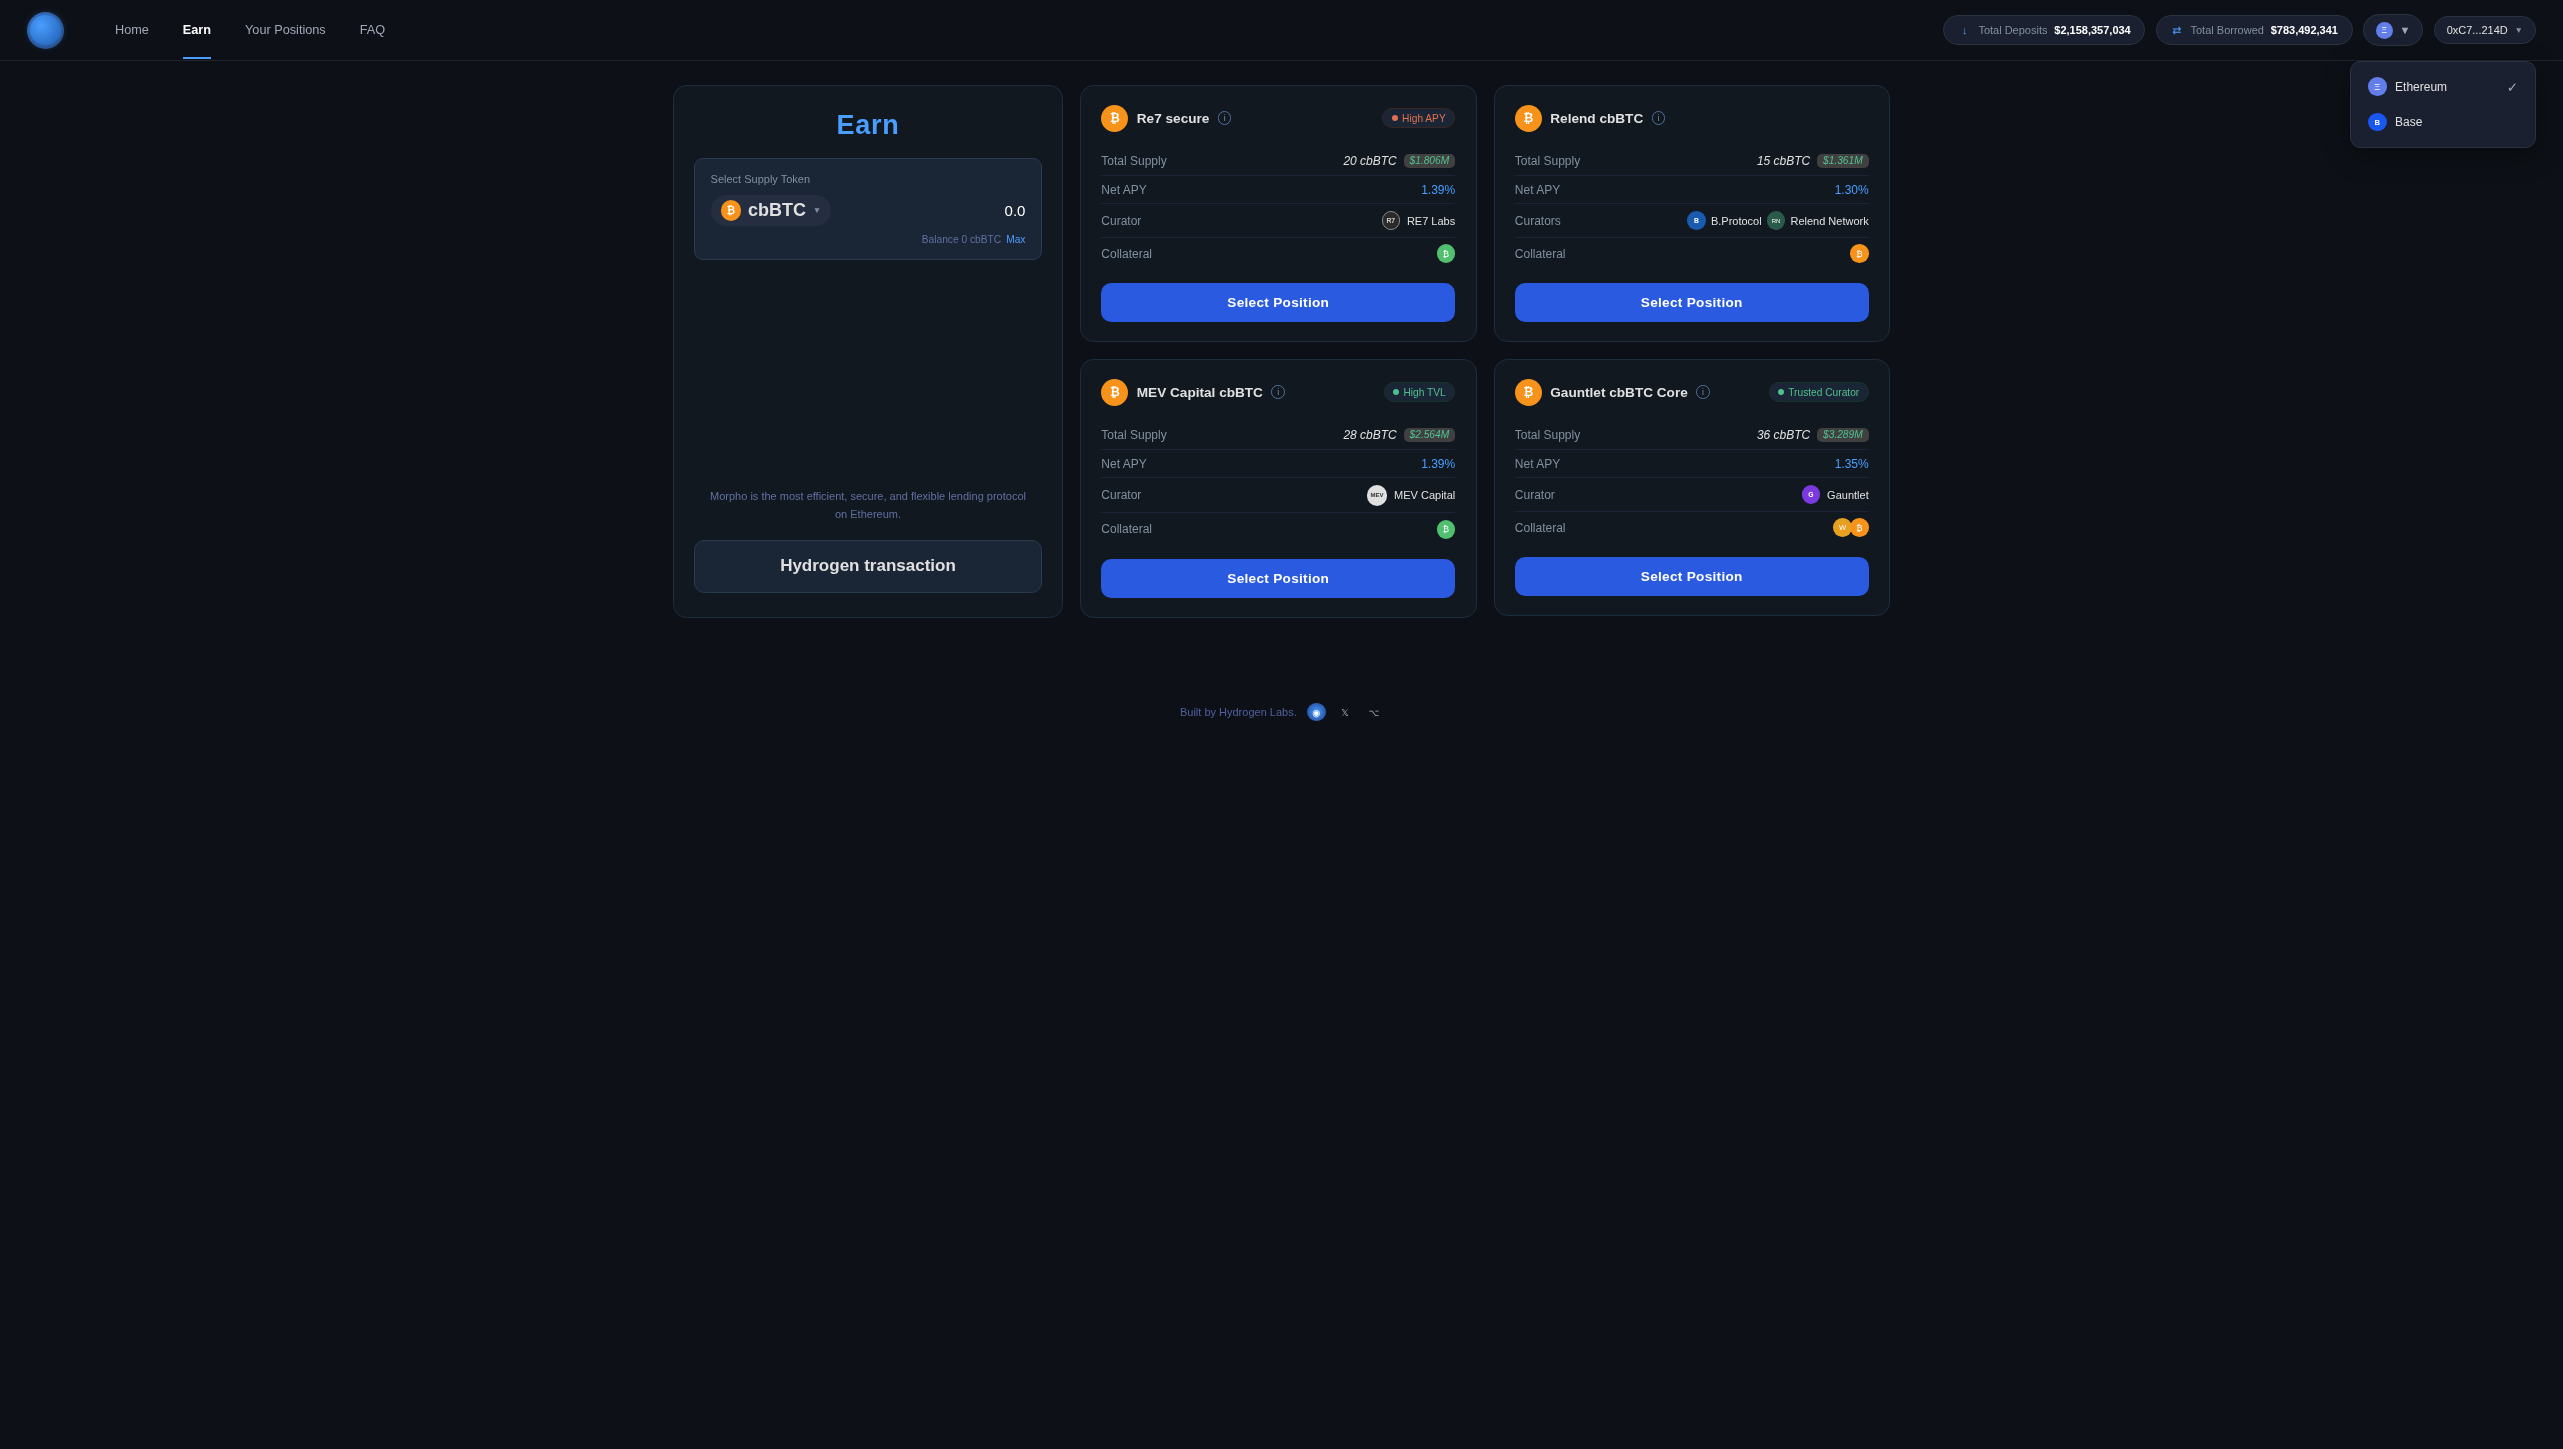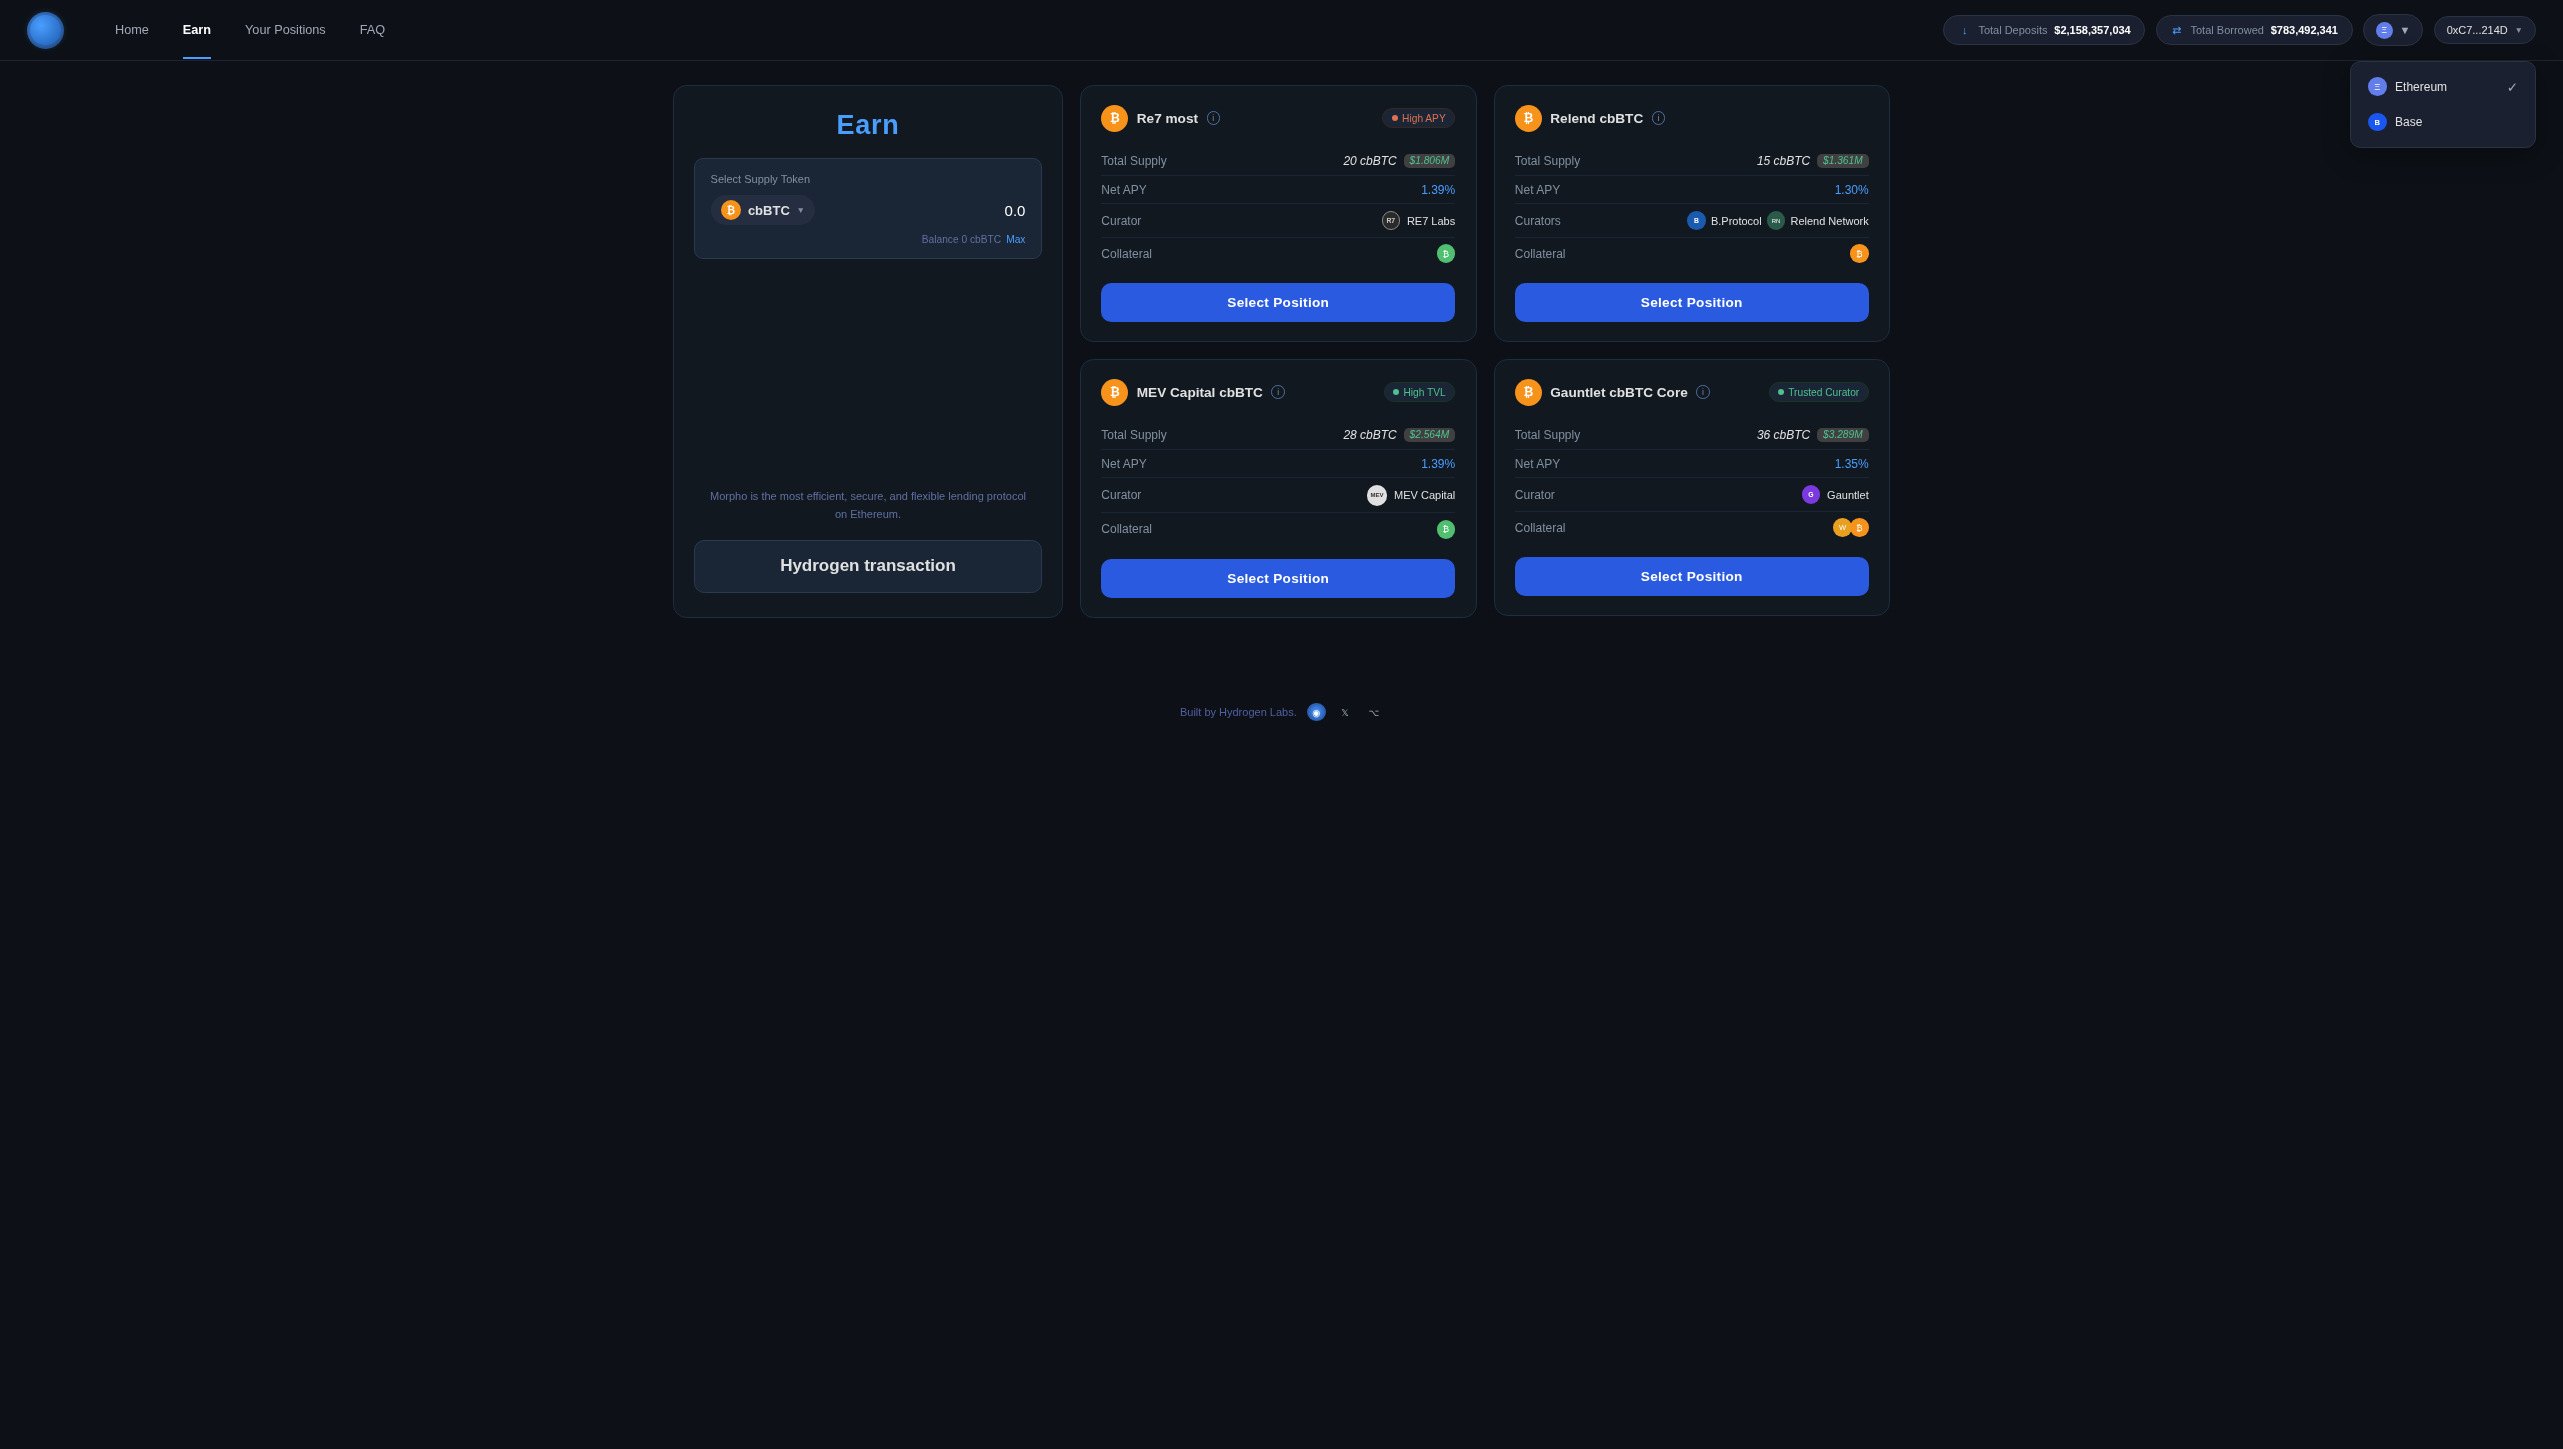--- a/index.html
+++ b/index.html
@@ -193,21 +193,21 @@
       border-radius: 17px;
       padding: 5.1px 10.2px;
       cursor: pointer;
     }
     .btc-icon {
       width: 20.3px; height: 20.3px; border-radius: 50%;
       background: #f7931a;
       display: flex; align-items: center; justify-content: center;
       font-size: 10.2px; color: white; font-weight: bold;
     }
-    .token-name { font-size: 13px; font-weight: 600; color: #e0e0e0; }
+    .token-name { font-size: 18px; font-weight: 600; color: #e0e0e0; }
     .token-chevron { color: #8090a0; font-size: 8.5px; }
     .token-amount { font-size: 15px; color: #ffffff; }
     .balance-row {
       display: flex;
       justify-content: flex-end;
       gap: 5.1px;
       margin-top: 8.5px;
       font-size: 10.2px;
       color: #6070a0;
       align-items: center;
@@ -426,21 +426,21 @@
 
     <button class="finalize-btn">Hydrogen transaction</button>
   </div>
 
   <div class="cards-col">
 
     <div class="vault-card">
       <div class="card-header">
         <div class="card-title-group">
           <div class="vault-icon btc-collateral">₿</div>
-          <span class="card-name">Re7 most</span>
+          <span class="card-name">Re7 secure</span>
           <div class="info-icon">i</div>
         </div>
         <div class="badge badge-high-apy">
           <div class="badge-dot badge-dot-orange"></div>
           <span>High APY</span>
         </div>
       </div>
       <div class="card-row">
         <span class="row-label">Total Supply</span>
         <div class="supply-value">

